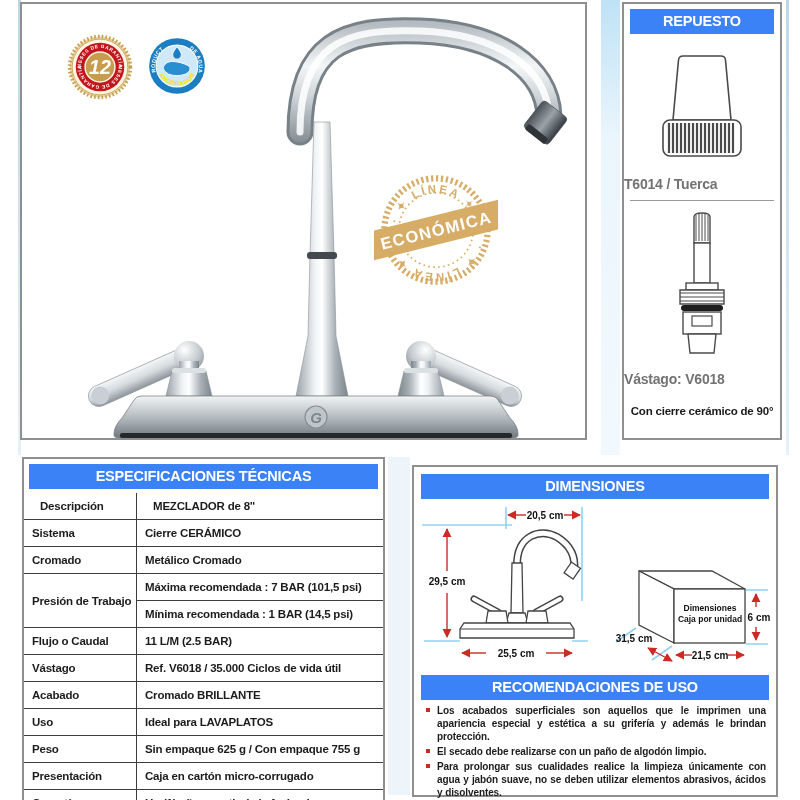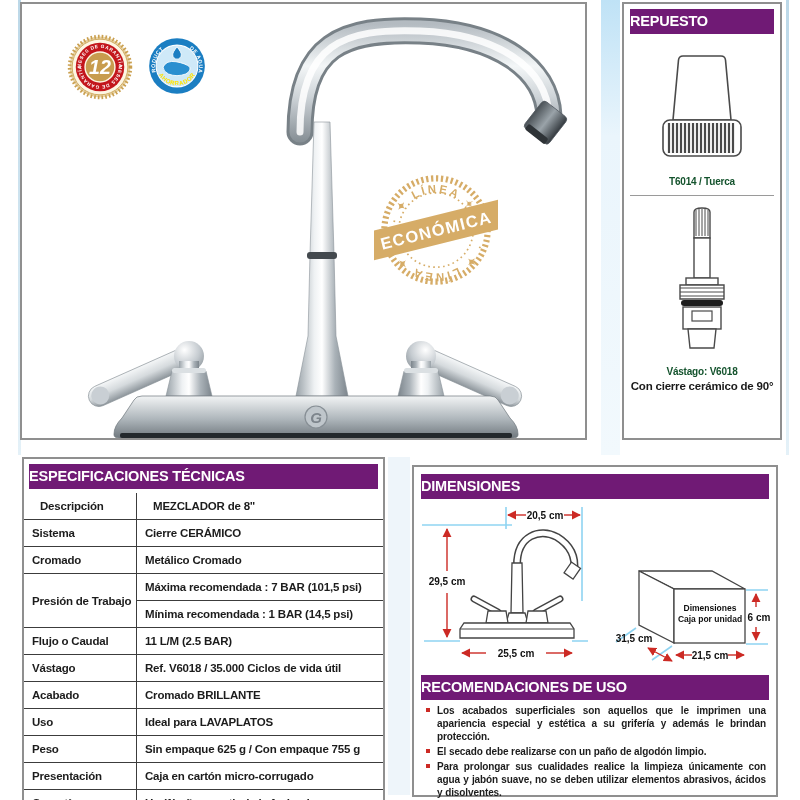--- a/index.html
+++ b/index.html
@@ -1,33 +1,33 @@
 <!DOCTYPE html>
 <html><head>
 <meta charset="utf-8">
 <style>
   html,body{margin:0;padding:0;width:800px;height:800px;background:#ffffff;overflow:hidden;
     font-family:"Liberation Sans", sans-serif;}
   .page{position:relative;width:800px;height:800px;}
   .panel{position:absolute;background:#fff;border:2px solid #8f8f8f;box-sizing:border-box;}
-  .band{background:#701a75;color:#fff;font-weight:bold;
+  .band{background:#3b82f6;color:#fff;font-weight:bold;text-align:center;
     font-size:14.5px;letter-spacing:-0.2px;line-height:25px;height:25px;}
   
   .stripe{position:absolute;top:0;}
   .stripe-left{left:18px;width:3px;height:455px;background:linear-gradient(#bcd8e8,#e4f1f8);}
   .stripe-mid{left:601px;width:19px;height:455px;background:linear-gradient(#bfe2f6,#eaf5fc 30%,#f2f9fd);}
   .stripe-right{left:786px;width:3px;height:455px;background:linear-gradient(#bcd8e8,#e4f1f8);}
   .gap-tint{position:absolute;left:388px;top:457px;width:22px;height:338px;background:#eef5fa;}
   
   .product-panel{left:20px;top:2px;width:567px;height:438px;}
   .repuesto-panel{left:622px;top:2px;width:160px;height:438px;}
   .repuesto-panel .band{margin:5px 6px 0 6px;}
   .part-fig{display:block;margin:0 auto;}
-  .part-label{text-align:center;font-size:10px;font-weight:bold;color:#14532d;letter-spacing:-0.2px;}
-  .part-sub{text-align:center;font-size:11.5px;font-weight:bold;color:#1a1a1a;margin-top:3px;letter-spacing:-0.2px;}
+  .part-label{text-align:left;font-size:14px;font-weight:bold;color:#737373;letter-spacing:-0.2px;}
+  .part-sub{text-align:center;font-size:11.5px;font-weight:bold;color:#1a1a1a;margin-top:18px;letter-spacing:-0.2px;}
   .divider{border:none;border-top:1.5px solid #9a9a9a;margin:8px 6px;}
   
   .specs-panel{left:22px;top:457px;width:363px;height:371px;}
   .specs-panel .band{margin:5px 5px 4px 5px;}
   .spec-table{width:100%;border-collapse:collapse;table-layout:fixed;}
   .spec-table td{border:1.5px solid #3c3c3c;font-size:11.5px;font-weight:bold;color:#1c1c1c;
     padding:2px 4px 2px 8px;height:22px;letter-spacing:-0.2px;}
   .spec-table td.lbl{width:92px;}
   .spec-table tr:first-child td{border-top:none;padding-left:16px;}
   .spec-table tr:last-child td{border-bottom:none;}

